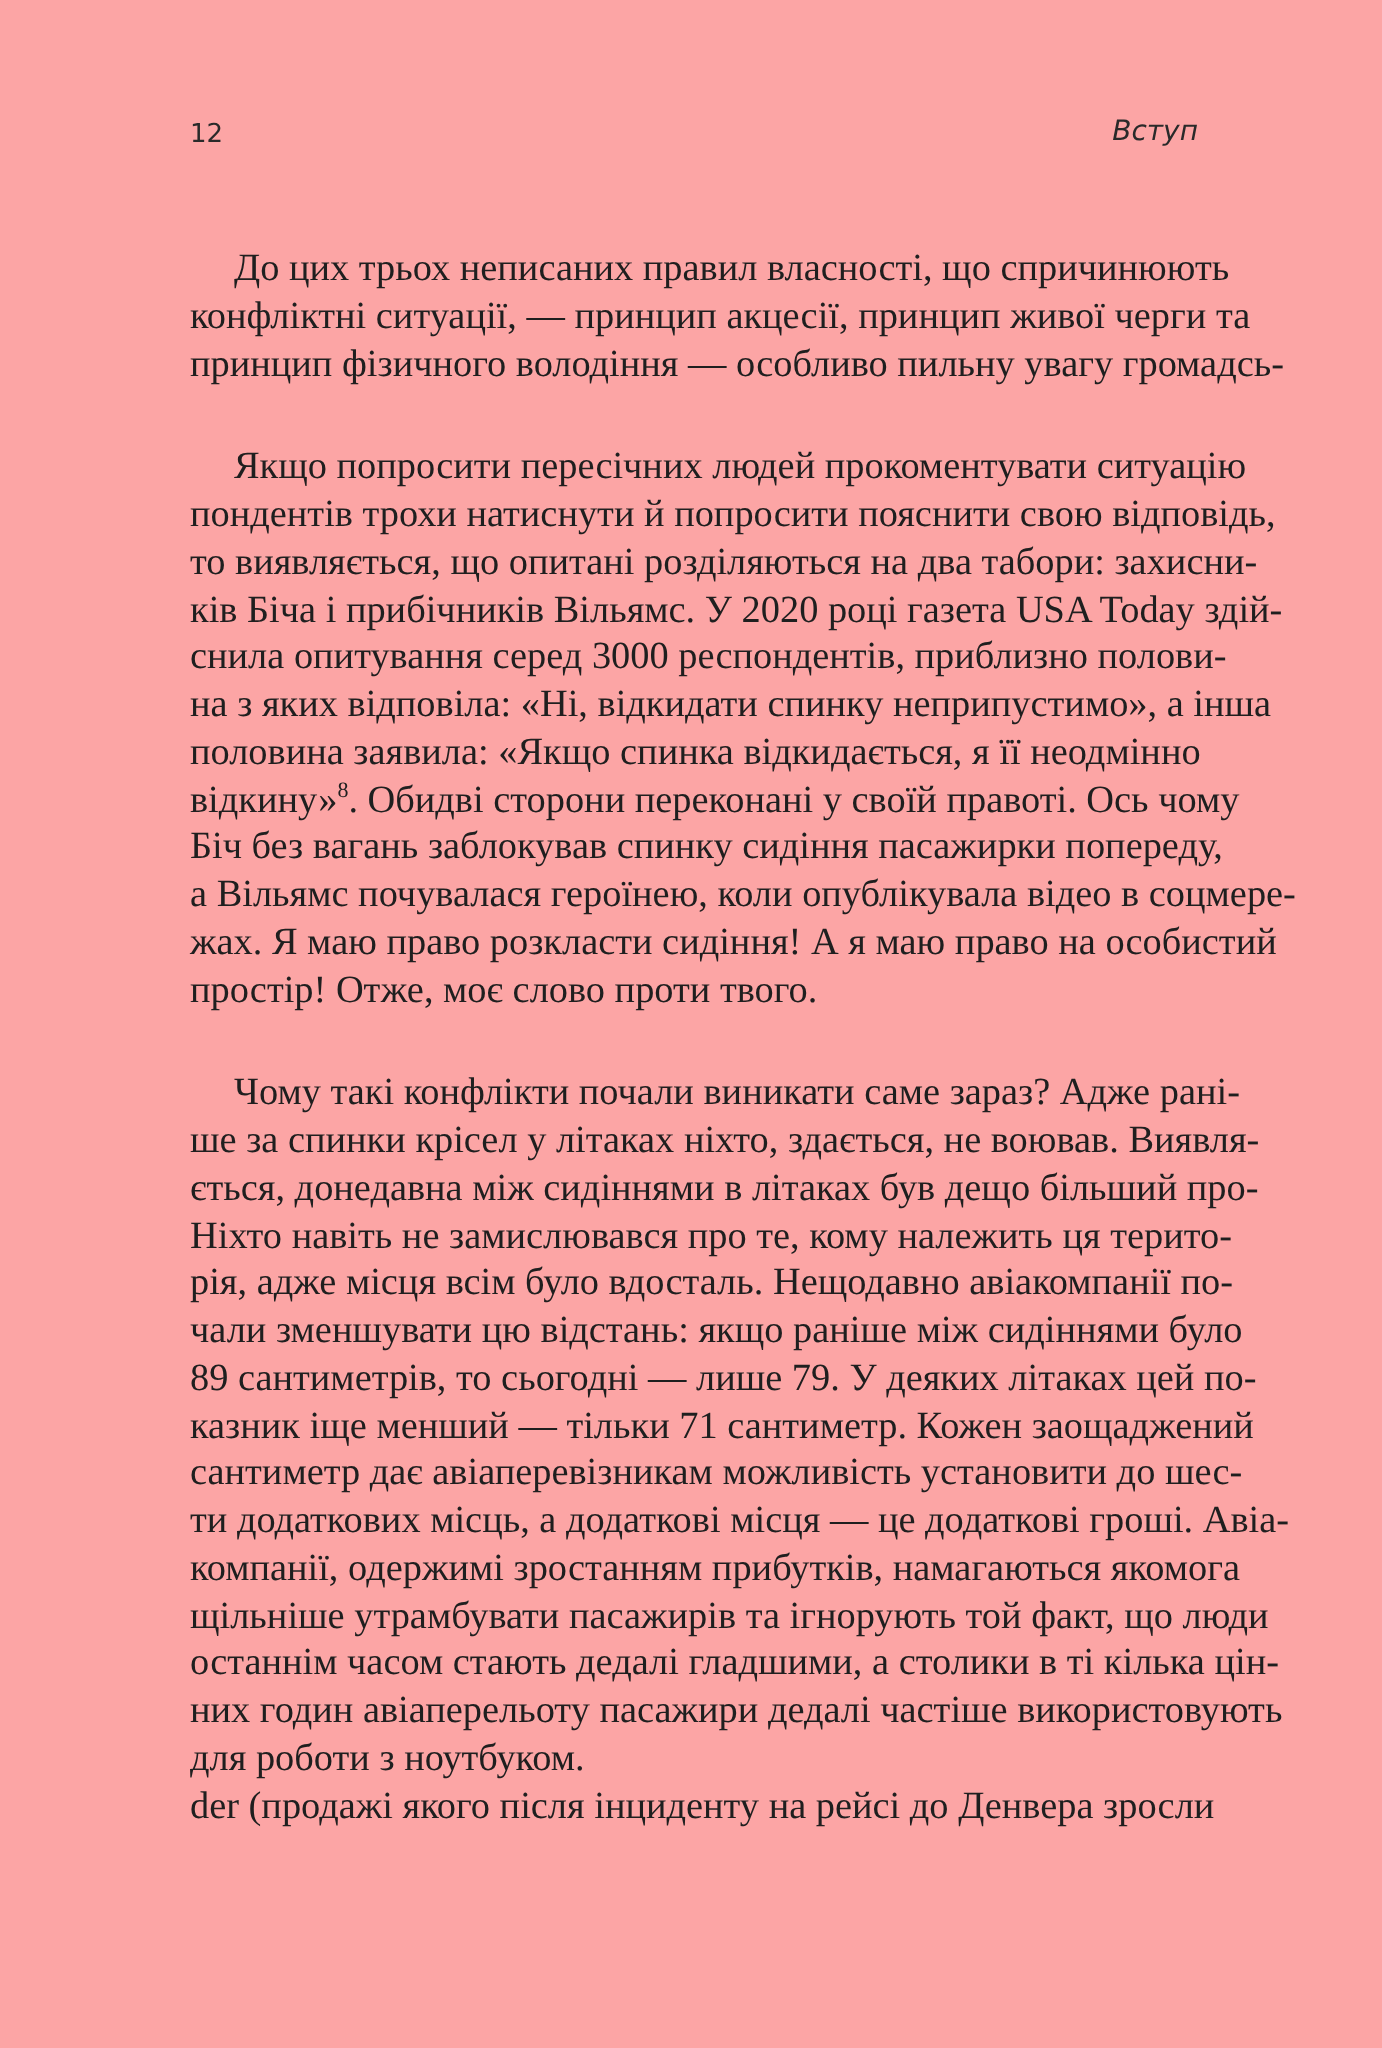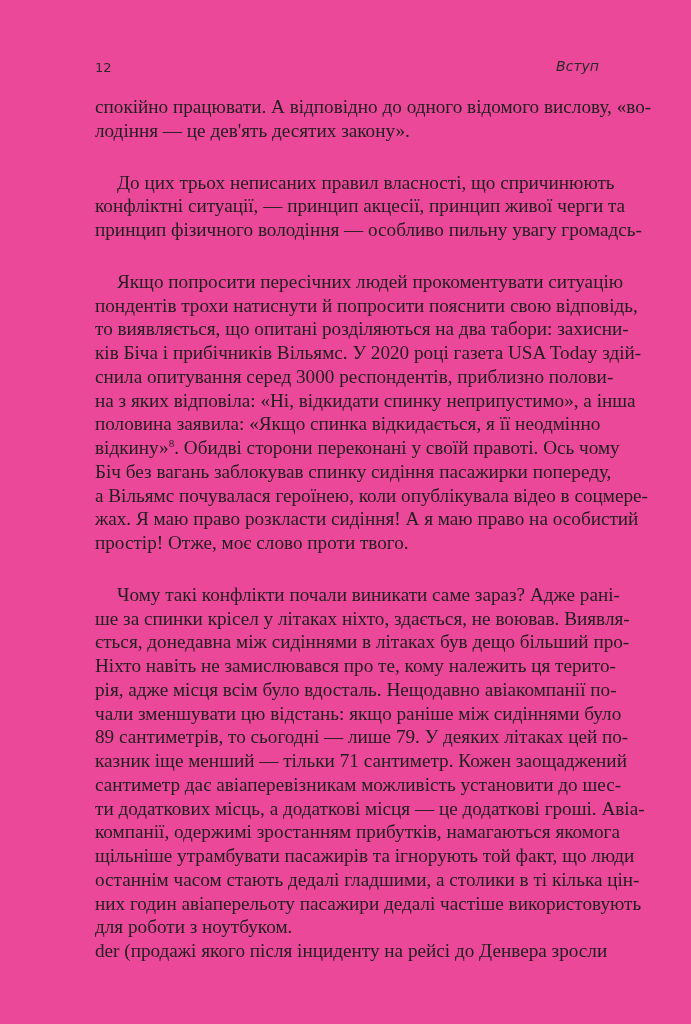--- a/index.html
+++ b/index.html
@@ -11,21 +11,21 @@
       width: 691px;
       height: 1024px;
       position: relative;
       overflow: hidden;
       color: #1e1e1e;
     }
     .page {
       position: absolute;
       left: 0; top: 0;
       width: 691px; height: 1024px;
-      background: #ec4899;
+      background: #fca5a5;
     }
     .running-head {
       position: absolute;
       top: 58px;
       left: 95px;
       width: 504px;
       height: 22px;
       font-family: "DejaVu Sans", sans-serif;
       font-size: 13px;
       color: #2a2a2a;
@@ -77,24 +77,20 @@
 
 <div class="page">
 
   <div class="running-head">
     <span class="page-number">12</span>
     <span class="section-title">Вступ</span>
   </div>
 
   <div class="body-text">
 
-    <div class="paragraph">
-      <span class="line">спокійно працювати. А відповідно до одного відомого вислову, «во-</span>
-      <span class="line last">лодіння — це дев'ять десятих закону».</span>
-    </div>
 
     <div class="paragraph">
       <span class="line indent">До цих трьох неписаних правил власності, що спричинюють</span>
       <span class="line">конфліктні ситуації, — принцип акцесії, принцип живої черги та</span>
       <span class="line">принцип фізичного володіння — особливо пильну увагу громадсь-</span>
     </div>
 
     <div class="paragraph">
       <span class="line indent">Якщо попросити пересічних людей прокоментувати ситуацію</span>
       <span class="line">пондентів трохи натиснути й попросити пояснити свою відповідь,</span>

